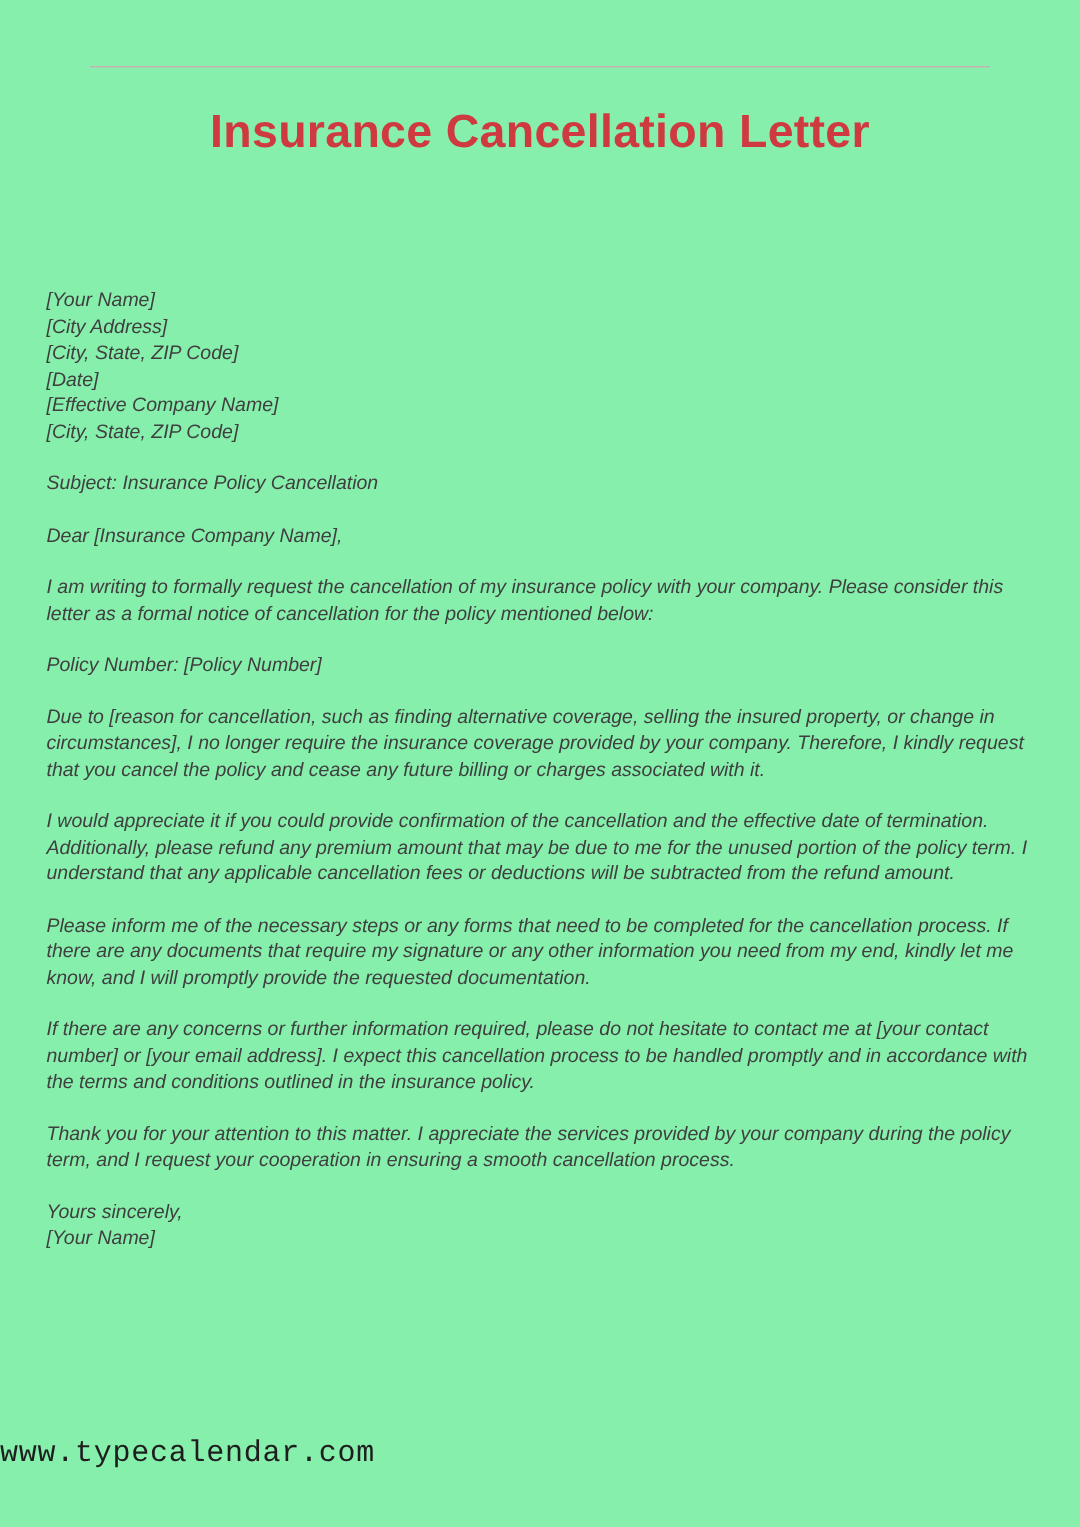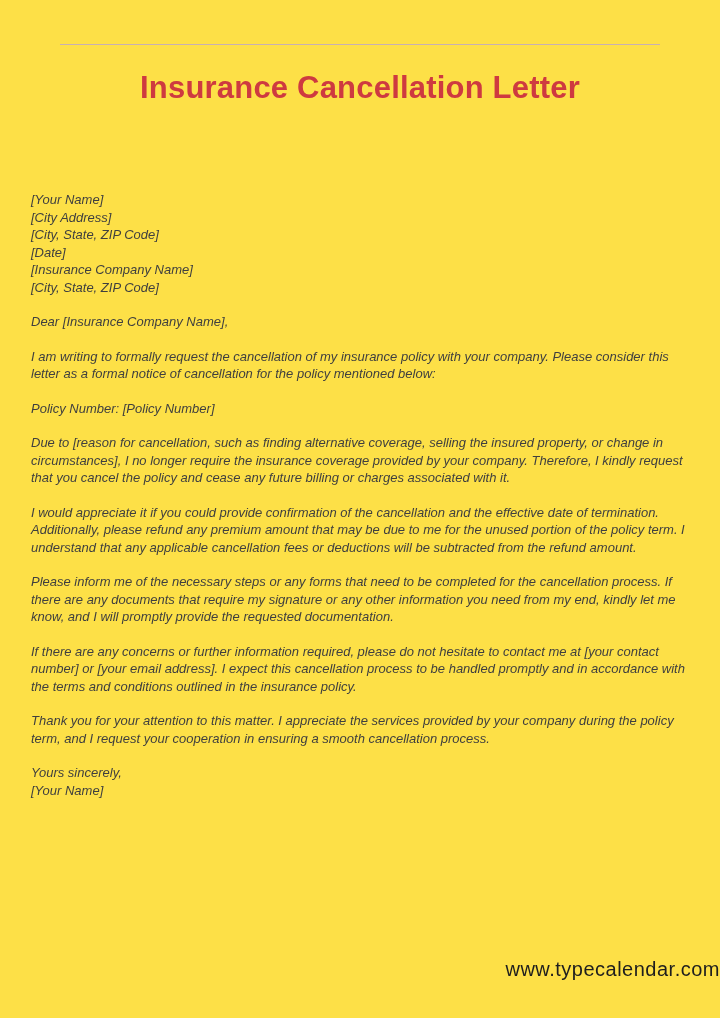--- a/index.html
+++ b/index.html
@@ -4,21 +4,21 @@
 <style>
   html, body {
     margin: 0;
     padding: 0;
     background: #ffffff;
   }
   .page {
     position: relative;
     width: 720px;
     height: 1018px;
-    background: #fde047;
+    background: #86efac;
     font-family: "Liberation Sans", sans-serif;
     overflow: hidden;
   }
   .header-rule {
     position: absolute;
     top: 44px;
     left: 60px;
     width: 600px;
     height: 1px;
     background: #c7b0b4;
@@ -46,44 +46,46 @@
     font-style: italic;
   }
   .block {
     margin: 0 0 17px 0;
   }
   .footer {
     position: absolute;
     top: 958px;
     left: 0;
     width: 100%;
-    text-align: right;
+    text-align: left;
     font-size: 20px;
     letter-spacing: 0.5px;
     color: #1e1e1e;
+    font-family: Liberation Mono, monospace;
   }
 </style>
 </head>
 <body>
 
 <div class="page">
 
   <div class="header-rule"></div>
 
   <h1 class="page-title">Insurance Cancellation Letter</h1>
 
   <div class="letter">
       <div class="block">
         <div>[Your Name]</div>
         <div>[City Address]</div>
         <div>[City, State, ZIP Code]</div>
         <div>[Date]</div>
-        <div>[Insurance Company Name]</div>
+        <div>[Effective Company Name]</div>
         <div>[City, State, ZIP Code]</div>
       </div>
+      <div class="block">Subject: Insurance Policy Cancellation</div>
       <div class="block">Dear [Insurance Company Name],</div>
       <div class="block">I am writing to formally request the cancellation of my insurance policy with your company. Please consider this letter as a formal notice of cancellation for the policy mentioned below:</div>
       <div class="block">
         <div>Policy Number: [Policy Number]</div>
       </div>
       <div class="block">Due to [reason for cancellation, such as finding alternative coverage, selling the insured property, or change in circumstances], I no longer require the insurance coverage provided by your company. Therefore, I kindly request that you cancel the policy and cease any future billing or charges associated with it.</div>
       <div class="block">I would appreciate it if you could provide confirmation of the cancellation and the effective date of termination. Additionally, please refund any premium amount that may be due to me for the unused portion of the policy term. I understand that any applicable cancellation fees or deductions will be subtracted from the refund amount.</div>
       <div class="block">Please inform me of the necessary steps or any forms that need to be completed for the cancellation process. If there are any documents that require my signature or any other information you need from my end, kindly let me know, and I will promptly provide the requested documentation.</div>
       <div class="block">If there are any concerns or further information required, please do not hesitate to contact me at [your contact number] or [your email address]. I expect this cancellation process to be handled promptly and in accordance with the terms and conditions outlined in the insurance policy.</div>
       <div class="block">Thank you for your attention to this matter. I appreciate the services provided by your company during the policy term, and I request your cooperation in ensuring a smooth cancellation process.</div>

